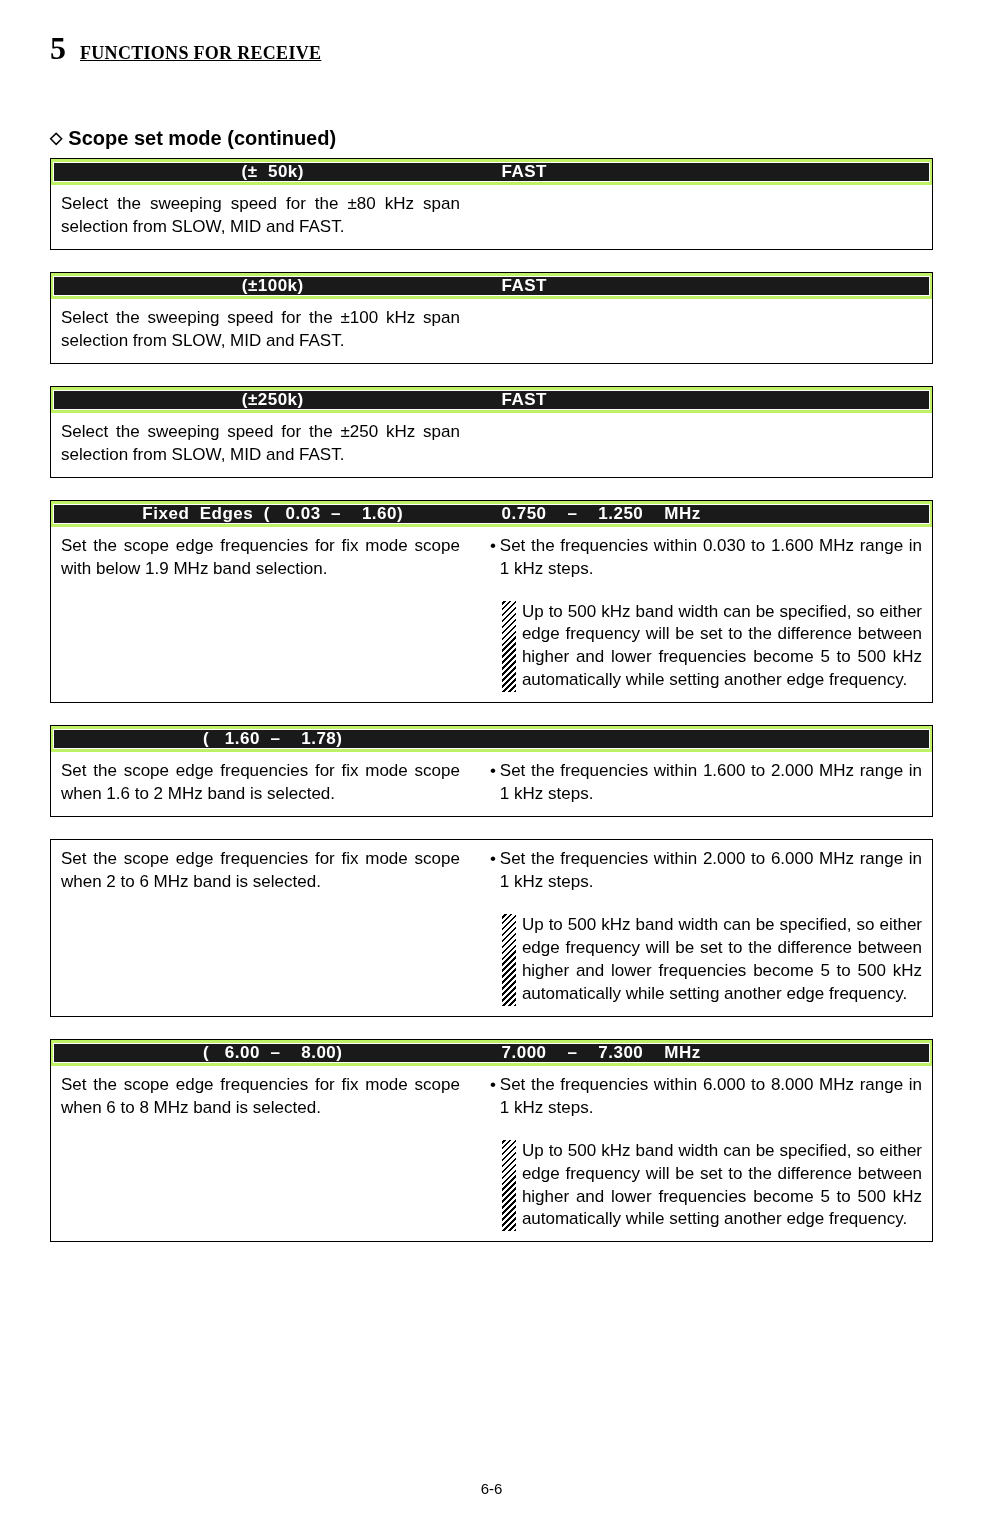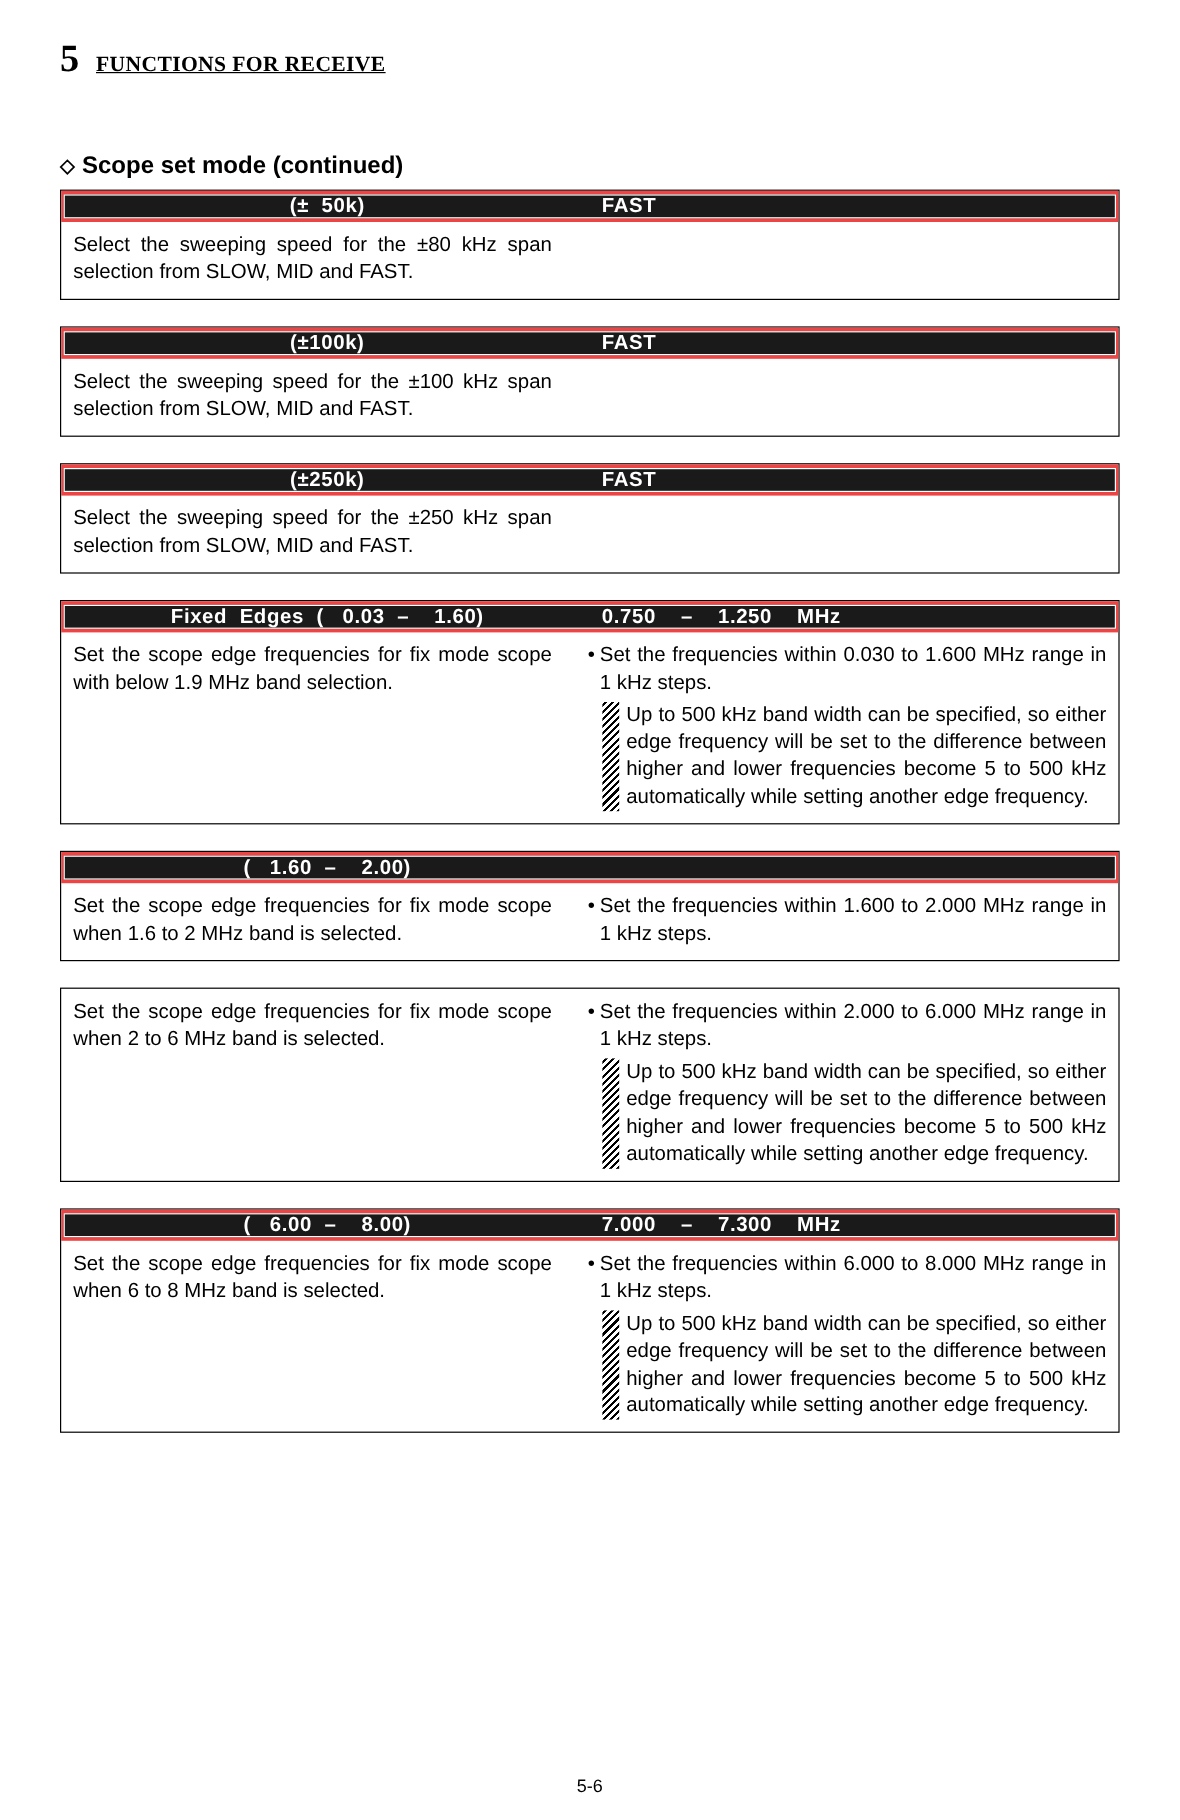--- a/index.html
+++ b/index.html
@@ -46,21 +46,21 @@
     .settings-container {
       display: flex;
       flex-direction: column;
       gap: 22px;
     }
     .setting-box {
       border: 1px solid #000;
       width: 100%;
     }
     .setting-header {
-      background: #ef4444;
+      background: #bef264;
       color: #fff;
       height: 26px;
       display: flex;
       font-family: Arial, sans-serif;
       font-weight: bold;
       font-size: 17px;
       letter-spacing: 0.5px;
       padding: 1px 0;
     }
     .setting-header-inner {
@@ -101,21 +101,21 @@
       display: flex;
       gap: 4px;
       text-align: justify;
     }
     .bullet-dot {
       flex-shrink: 0;
     }
     .note-row {
       display: flex;
       gap: 6px;
-      margin-top: 4px;
+      margin-top: 20px;
       padding-left: 12px;
     }
     .note-icon {
       flex-shrink: 0;
       width: 14px;
       align-self: stretch;
       background: repeating-linear-gradient(
         -45deg,
         #000 0px, #000 1.8px,
         #fff 1.8px, #fff 4.2px
@@ -202,21 +202,21 @@
           <div class="note-row">
             <div class="note-icon"></div>
             <div class="note-text">Up to 500 kHz band width can be specified, so either edge frequency  will be set to the difference between higher and lower frequencies become 5 to 500 kHz automatically while setting another edge frequency.</div>
           </div>
         </div>
       </div>
     </div>
     <div class="setting-box">
       <div class="setting-header">
         <div class="setting-header-inner">
-          <div class="setting-name">(   1.60  –    2.00)</div>
+          <div class="setting-name">(   1.60  –    1.78)</div>
         </div>
       </div>
       <div class="setting-body">
         <div class="col-left">Set the scope edge frequencies for fix mode scope when 1.6 to 2 MHz band is selected.</div>
         <div class="col-right">
           <div class="bullet-row">
             <span class="bullet-dot">•</span>
             <span>Set the frequencies within 1.600 to 2.000 MHz range in 1 kHz steps.</span>
           </div>
         </div>
@@ -254,14 +254,14 @@
           <div class="note-row">
             <div class="note-icon"></div>
             <div class="note-text">Up to 500 kHz band width can be specified, so either edge frequency  will be set to the difference between higher and lower frequencies become 5 to 500 kHz automatically while setting another edge frequency.</div>
           </div>
         </div>
       </div>
     </div>
   </div>
 
 <div class="page-footer">
-  <span>5-6</span>
+  <span>6-6</span>
 </div>
 
 </body></html>

